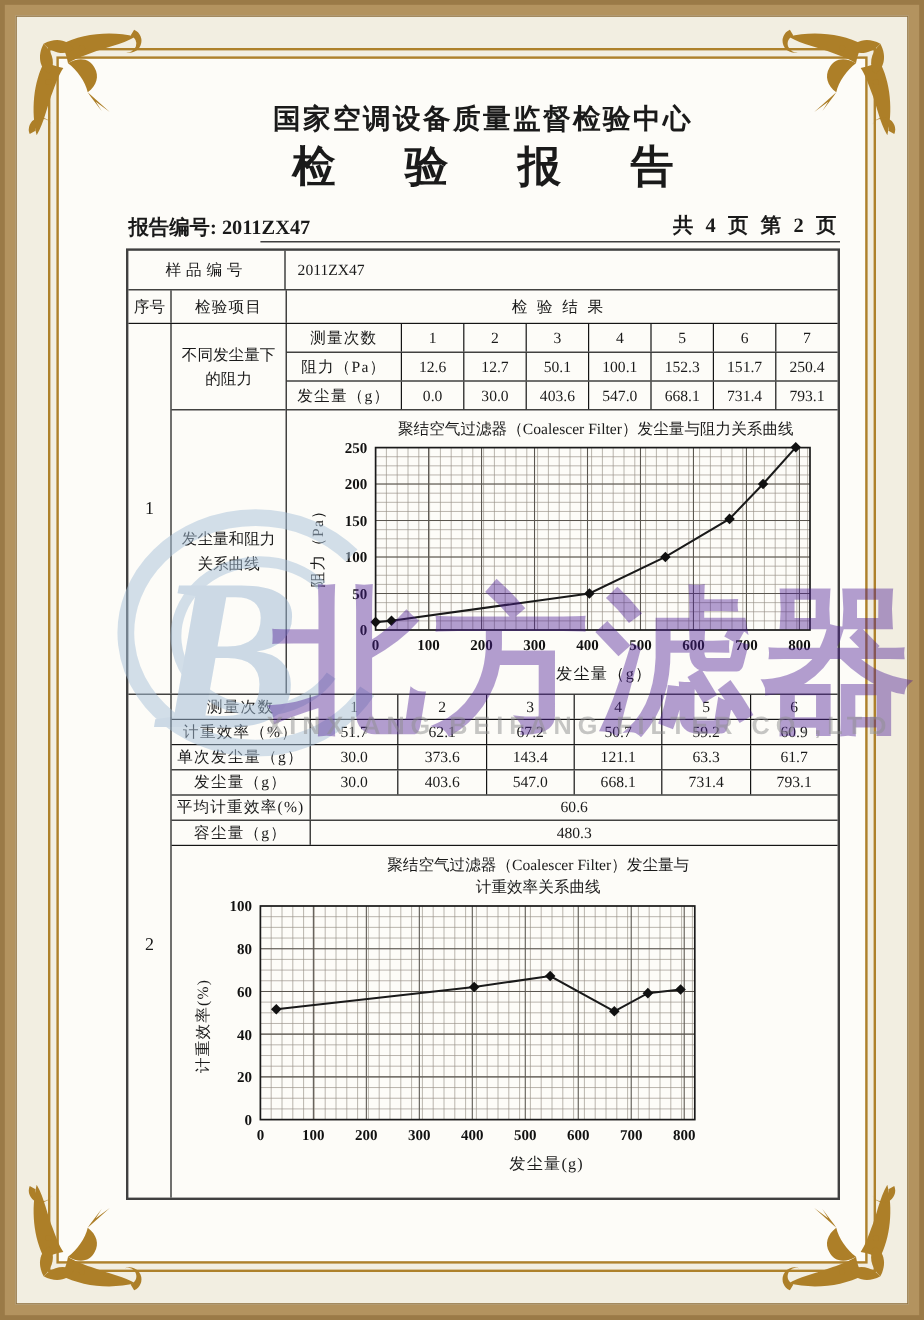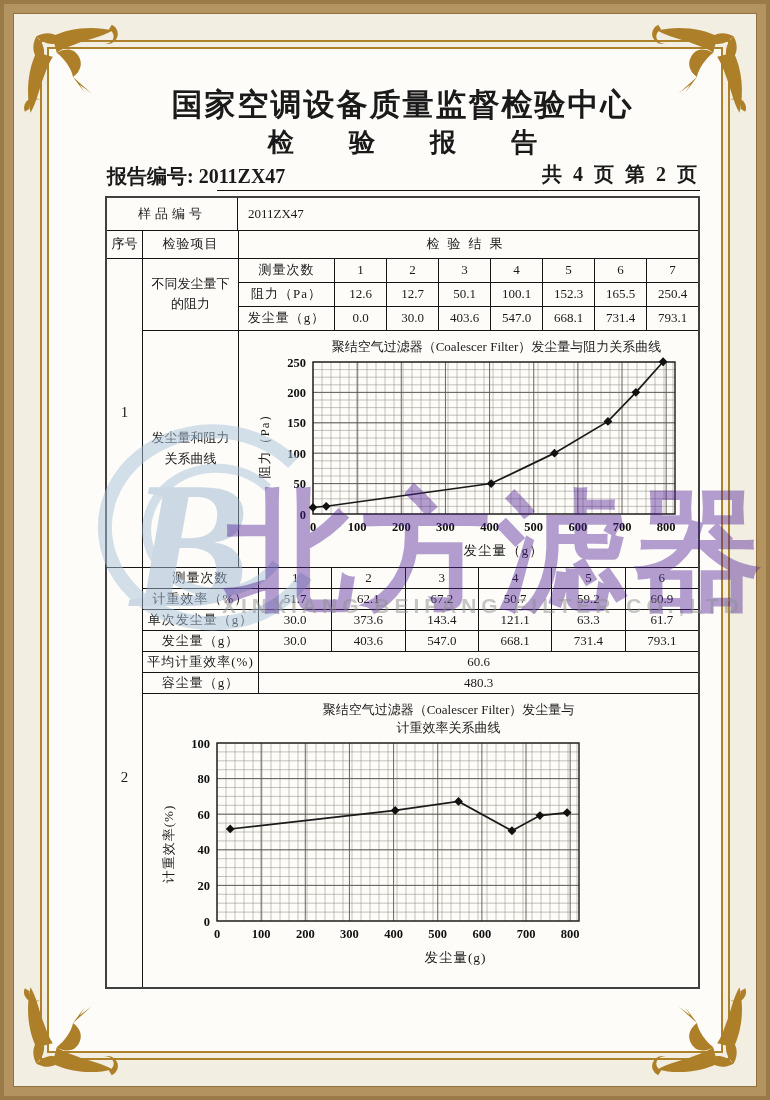--- a/index.html
+++ b/index.html
@@ -17,24 +17,24 @@
   .corner{position:absolute;width:116px;height:116px;z-index:3;}
   .corner svg{width:100%;height:100%;display:block;}
   .corner.tl{left:18px;top:18px;}
   .corner.tr{right:18px;top:18px;transform:scaleX(-1);}
   .corner.bl{left:18px;bottom:18px;transform:scaleY(-1);}
   .corner.br{right:18px;bottom:18px;transform:scale(-1,-1);}
 
   
   .content{position:absolute;left:105px;top:86px;width:595px;z-index:4;}
   .org-title{text-align:center;font-family:"Liberation Sans","DejaVu Sans",sans-serif;
-    font-weight:700;font-size:31px;letter-spacing:2px;line-height:1.2;}
+    font-weight:700;font-size:23px;letter-spacing:2px;line-height:1.2;}
   .report-title{text-align:center;font-family:"Liberation Sans","DejaVu Sans",sans-serif;
-    font-weight:700;font-size:26px;letter-spacing:24px;text-indent:24px;margin-top:5px;line-height:1.1;}
-  .report-row{position:relative;height:23px;margin-top:11px;font-size:20px;}
+    font-weight:700;font-size:36px;letter-spacing:24px;text-indent:24px;margin-top:5px;line-height:1.1;}
+  .report-row{position:relative;height:23px;margin-top:21px;font-size:17px;}
   .report-no{position:absolute;left:2px;bottom:1px;font-weight:700;}
   .page-ind{position:absolute;right:0;bottom:3px;font-weight:700;letter-spacing:3px;}
   .report-line{position:absolute;left:112px;right:0;bottom:0;border-bottom:1.5px solid #111;}
 
   .doc-table{margin-top:5px;border:2px solid #404040;background:transparent;font-size:13px;}
   .row-sample{display:flex;height:32px;border-bottom:1px solid #151515;}
   .cell-sample-label{width:130px;border-right:1px solid #151515;display:flex;align-items:center;justify-content:center;letter-spacing:4px;}
   .cell-sample-value{flex:1;display:flex;align-items:center;padding-left:10px;}
   .row-head{display:flex;height:27px;border-bottom:1px solid #151515;}
   .cell-seq-h{width:35px;border-right:1px solid #151515;display:flex;align-items:center;justify-content:center;}
@@ -173,21 +173,21 @@
             <div class="mcell">6</div>
             <div class="mcell">7</div>
           </div>
           <div class="mrow r1">
             <div class="mlabel">阻力（Pa）</div>
             <div class="mcell">12.6</div>
             <div class="mcell">12.7</div>
             <div class="mcell">50.1</div>
             <div class="mcell">100.1</div>
             <div class="mcell">152.3</div>
-            <div class="mcell">165.5</div>
+            <div class="mcell">151.7</div>
             <div class="mcell">250.4</div>
           </div>
           <div class="mrow r1">
             <div class="mlabel">发尘量（g）</div>
             <div class="mcell">0.0</div>
             <div class="mcell">30.0</div>
             <div class="mcell">403.6</div>
             <div class="mcell">547.0</div>
             <div class="mcell">668.1</div>
             <div class="mcell">731.4</div>

